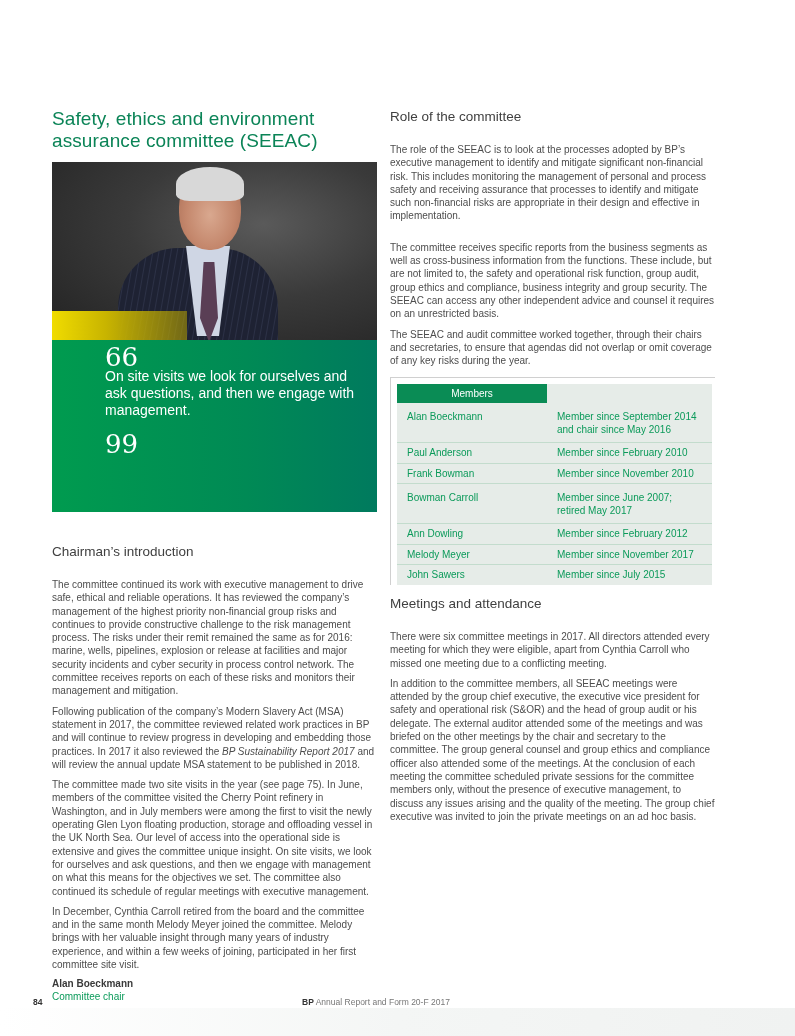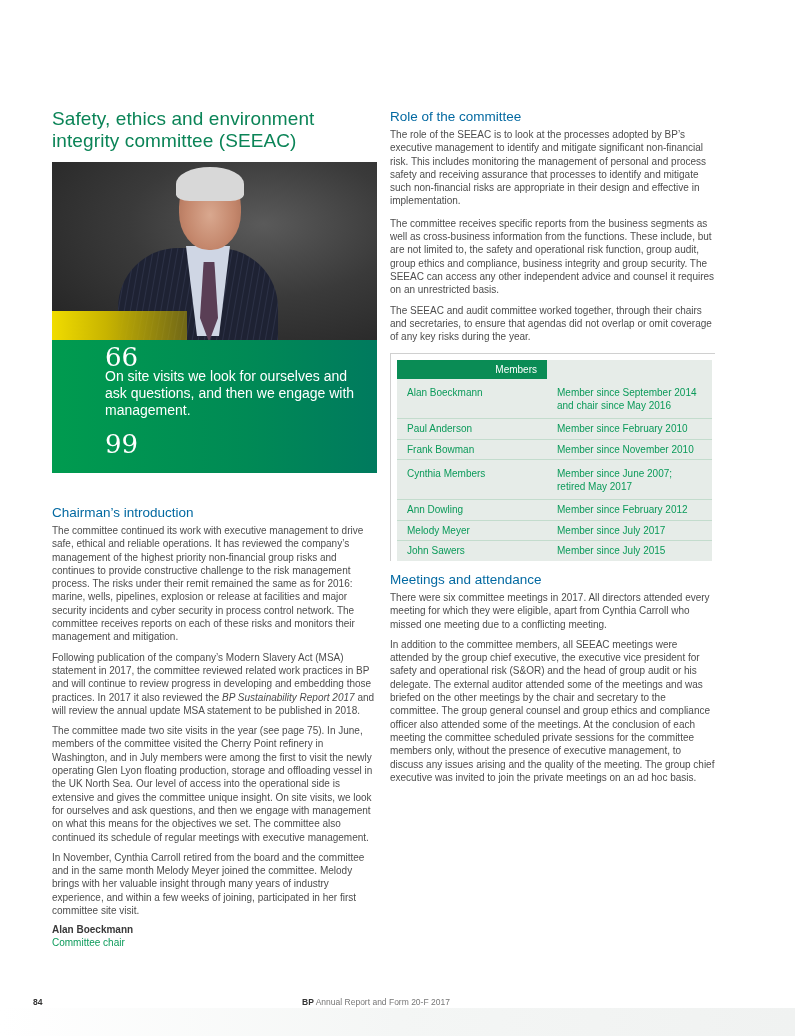--- a/index.html
+++ b/index.html
@@ -16,55 +16,55 @@
     .photo .hair { position: absolute; left: 124px; top: 5px; width: 68px; height: 34px; border-radius: 50% 50% 20% 20%;
       background: #d8d8d8; }
     .photo .suit { position: absolute; left: 66px; top: 86px; width: 160px; height: 110px; border-radius: 60px 60px 0 0;
       background: repeating-linear-gradient(100deg, #1e2233 0px, #1e2233 4px, #2c3146 5px, #1e2233 6px); }
     .photo .shirt { position: absolute; left: 134px; top: 84px; width: 44px; height: 90px; background: #cfd6e4;
       clip-path: polygon(0 0, 100% 0, 75% 100%, 25% 100%); }
     .photo .tie { position: absolute; left: 148px; top: 100px; width: 18px; height: 80px; background: #5a3e55;
       clip-path: polygon(20% 0, 80% 0, 100% 70%, 50% 100%, 0 70%); }
     .photo .yellow-band { position: absolute; left: 0; top: 149px; width: 135px; height: 29px;
       background: linear-gradient(90deg, #f0dc00 0%, #c8b400 40%, rgba(180,160,0,0.55) 100%); }
-    .quote-box { width: 325px; height: 133px; background: linear-gradient(90deg, #009b4f 0%, #008a55 60%, #007a5e 100%);
+    .quote-box { width: 325px; height: 172px; background: linear-gradient(90deg, #009b4f 0%, #008a55 60%, #007a5e 100%);
       color: #ffffff; padding: 8px 14px 0 53px; }
     .quote-mark { font-family: "DejaVu Serif", serif; font-size: 26px; line-height: 18px; height: 18px; color: #ffffff; }
     .quote-text { font-size: 14px; line-height: 17px; margin-top: 2px; }
-    .section-heading { color: #0369a1; font-size: 13.5px; line-height: 17px; font-weight: normal; }
-    .para { font-size: 10px; line-height: 13.3px; color: #4d4d4d; margin-top: 3px; }
+    .section-heading { color: #404040; font-size: 13.5px; line-height: 17px; font-weight: normal; }
+    .para { font-size: 10px; line-height: 13.3px; color: #4d4d4d; margin-top: 18px; }
     .para + .para { margin-top: 7px; }
     .para em { font-style: italic; }
     .chair-intro { margin-top: 31px; }
     .sig-name { font-size: 10px; font-weight: bold; color: #3a3a3a; margin-top: 6px; line-height: 13px; }
     .sig-role { font-size: 10px; color: #0b9a5a; line-height: 13px; }
     .rc-section { margin-bottom: 9px; }
     .members-box { margin-top: 10px; margin-bottom: 10px; position: relative; width: 325px; border-left: 1px solid #d0d0d0; border-top: 1px solid #d0d0d0; padding: 6px 0 0 0; }
     .members-table { width: 315px; margin-left: 6px; border-collapse: collapse; background: #e6ece8; }
-    .members-table th { background: #0a8c55; color: #ffffff; font-weight: normal; font-size: 10px; text-align: right; padding: 4px 10px; height: 19px; }
+    .members-table th { background: #0a8c55; color: #ffffff; font-weight: normal; font-size: 10px; text-align: center; padding: 4px 18px; height: 19px; }
     .members-table th.empty { background: #e6ece8; }
     .members-table td { font-size: 10px; color: #0b9a5a; padding: 4px 10px 3px 10px; vertical-align: top; line-height: 12.5px; border-bottom: 1.5px solid #c3dccd; }
     .members-table tr:last-child td { border-bottom: none; }
     .members-table td.name { width: 150px; }
     .members-table tr.first td { padding-top: 8px; padding-bottom: 6px; }
     .footer { position: absolute; left: 0; top: 994px; width: 708px; height: 42px; }
     .footer-band { position: absolute; left: 0; top: 14px; width: 795px; height: 28px; background: linear-gradient(90deg, #ffffff 0%, #f4f6f5 50%, #f0f2f1 100%); }
     .page-num { position: absolute; left: 33px; top: 3px; font-size: 8.5px; font-weight: bold; color: #333; }
     .footer-title { position: absolute; left: 302px; top: 3px; font-size: 8.5px; color: #777; }
     .footer-title b { color: #333; }
   </style>
 </head>
 <body>
 
 <div class="page">
 
   <div class="left-col">
     <h1 class="main-title">
       <span>Safety, ethics and environment</span><br>
-      <span>integrity committee (SEEAC)</span>
+      <span>assurance committee (SEEAC)</span>
     </h1>
 
     <div class="photo" title="Portrait of Alan Boeckmann, committee chair">
       <div class="suit"></div>
       <div class="shirt"></div>
       <div class="tie"></div>
       <div class="head"></div>
       <div class="hair"></div>
       <div class="yellow-band"></div>
     </div>
@@ -76,21 +76,21 @@
     </div>
 
     <div class="chair-intro">
       <h2 class="section-heading">Chairman’s introduction</h2>
       <p class="para">The committee continued its work with executive management to drive safe, ethical and reliable operations. It has reviewed the company’s management of the highest priority non-financial group risks and continues to provide constructive challenge to the risk management process. The risks under their remit remained the same as for 2016: marine, wells, pipelines, explosion or release at facilities and major security incidents and cyber security in process control network. The committee receives reports on each of these risks and monitors their management and mitigation.</p>
       <p class="para">
         <span>Following publication of the company’s Modern Slavery Act (MSA) statement in 2017, the committee reviewed related work practices in BP and will continue to review progress in developing and embedding those practices. In 2017 it also reviewed the</span>
         <em>BP Sustainability Report 2017</em><span> and will review the annual update MSA statement to be published in 2018.</span>
       </p>
       <p class="para">The committee made two site visits in the year (see page 75). In June, members of the committee visited the Cherry Point refinery in Washington, and in July members were among the first to visit the newly operating Glen Lyon floating production, storage and offloading vessel in the UK North Sea. Our level of access into the operational side is extensive and gives the committee unique insight. On site visits, we look for ourselves and ask questions, and then we engage with management on what this means for the objectives we set. The committee also continued its schedule of regular meetings with executive management.</p>
-      <p class="para">In November, Cynthia Carroll retired from the board and the committee and in the same month Melody Meyer joined the committee. Melody brings with her valuable insight through many years of industry experience, and within a few weeks of joining, participated in her first committee site visit.</p>
+      <p class="para">In December, Cynthia Carroll retired from the board and the committee and in the same month Melody Meyer joined the committee. Melody brings with her valuable insight through many years of industry experience, and within a few weeks of joining, participated in her first committee site visit.</p>
       <div class="sig-name">Alan Boeckmann</div>
       <div class="sig-role">Committee chair</div>
     </div>
   </div>
 
   <div class="right-col">
     <div class="rc-section">
       <h2 class="section-heading">Role of the committee</h2>
       <p class="para">The role of the SEEAC is to look at the processes adopted by BP’s executive management to identify and mitigate significant non-financial risk. This includes monitoring the management of personal and process safety and receiving assurance that processes to identify and mitigate such non-financial risks are appropriate in their design and effective in implementation.</p>
     </div>
@@ -115,30 +115,30 @@
           </tr>
           <tr>
             <td class="name">Paul Anderson</td>
             <td>Member since February 2010</td>
           </tr>
           <tr>
             <td class="name">Frank Bowman</td>
             <td>Member since November 2010</td>
           </tr>
           <tr class="first">
-            <td class="name">Cynthia Members</td>
+            <td class="name">Bowman Carroll</td>
             <td>Member since June 2007; retired May 2017</td>
           </tr>
           <tr>
             <td class="name">Ann Dowling</td>
             <td>Member since February 2012</td>
           </tr>
           <tr>
             <td class="name">Melody Meyer</td>
-            <td>Member since July 2017</td>
+            <td>Member since November 2017</td>
           </tr>
           <tr>
             <td class="name">John Sawers</td>
             <td>Member since July 2015</td>
           </tr>
         </tbody>
       </table>
     </div>
 
     <div class="rc-section">

